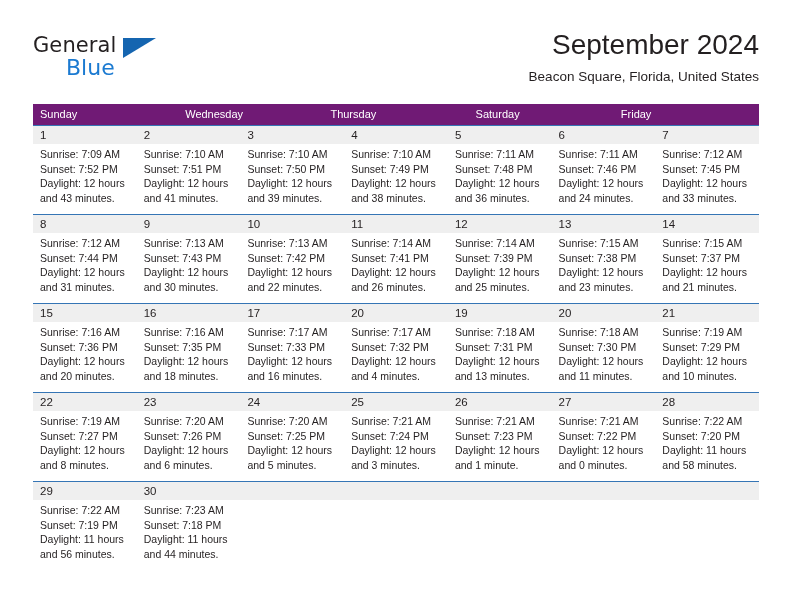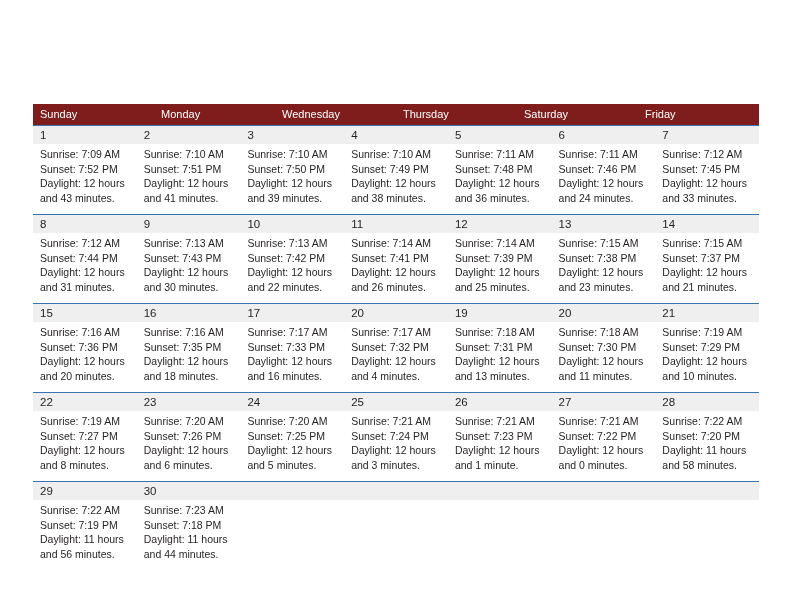--- a/index.html
+++ b/index.html
@@ -90,21 +90,21 @@
 
   
   .calendar {
     position: absolute;
     left: 33px;
     top: 104px;
     width: 726px;
   }
   .dow-row {
     display: flex;
-    background: #7f1d1d;
+    background: #701a75;
     height: 21px;
   }
   .dow-cell {
     flex: 1 1 0;
     color: #ffffff;
     font-size: 11px;
     line-height: 21px;
     padding-left: 7px;
     box-sizing: border-box;
     white-space: nowrap;
@@ -144,26 +144,39 @@
   }
   .day-info div {
     white-space: nowrap;
   }
 </style>
 </head>
 <body>
 
 <div class="page">
 
+  <div class="header">
+
+    <div class="logo">
+      <span class="logo-general">General</span>
+      <span class="logo-triangle"></span>
+      <span class="logo-blue">Blue</span>
+    </div>
+
+    <div class="title-block">
+      <div class="cal-title">September 2024</div>
+      <div class="cal-subtitle">Beacon Square, Florida, United States</div>
+    </div>
+
+  </div>
 
   <div class="calendar">
 
     <div class="dow-row">
       <div class="dow-cell">Sunday</div>
-      <div class="dow-cell">Monday</div>
       <div class="dow-cell">Wednesday</div>
       <div class="dow-cell">Thursday</div>
       <div class="dow-cell">Saturday</div>
       <div class="dow-cell">Friday</div>
     </div>
 
     <div class="week-row">
       <div class="day-cell">
         <div class="day-number">1</div>
         <div class="day-info">

